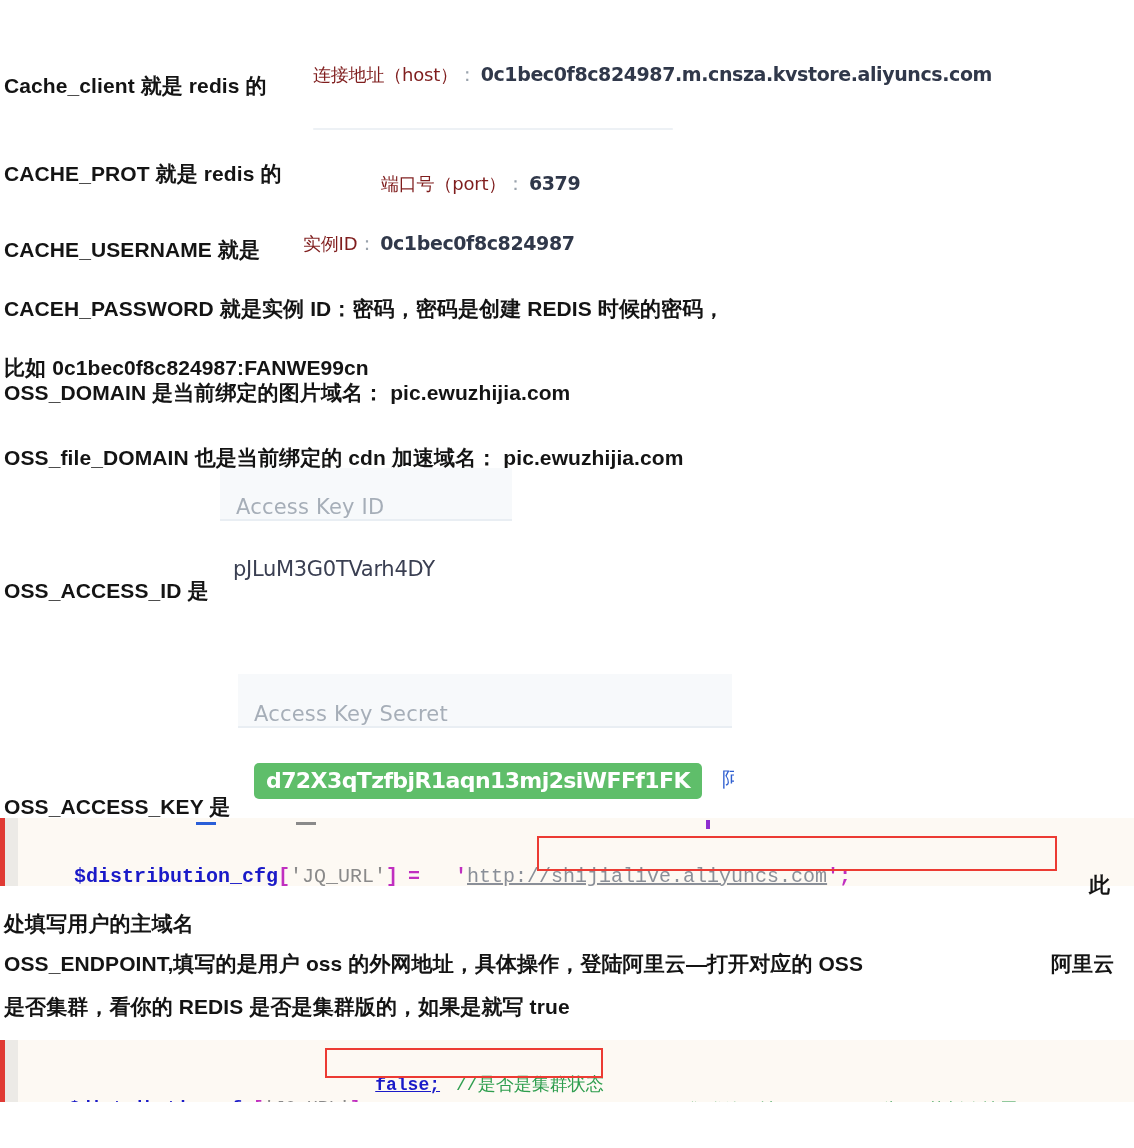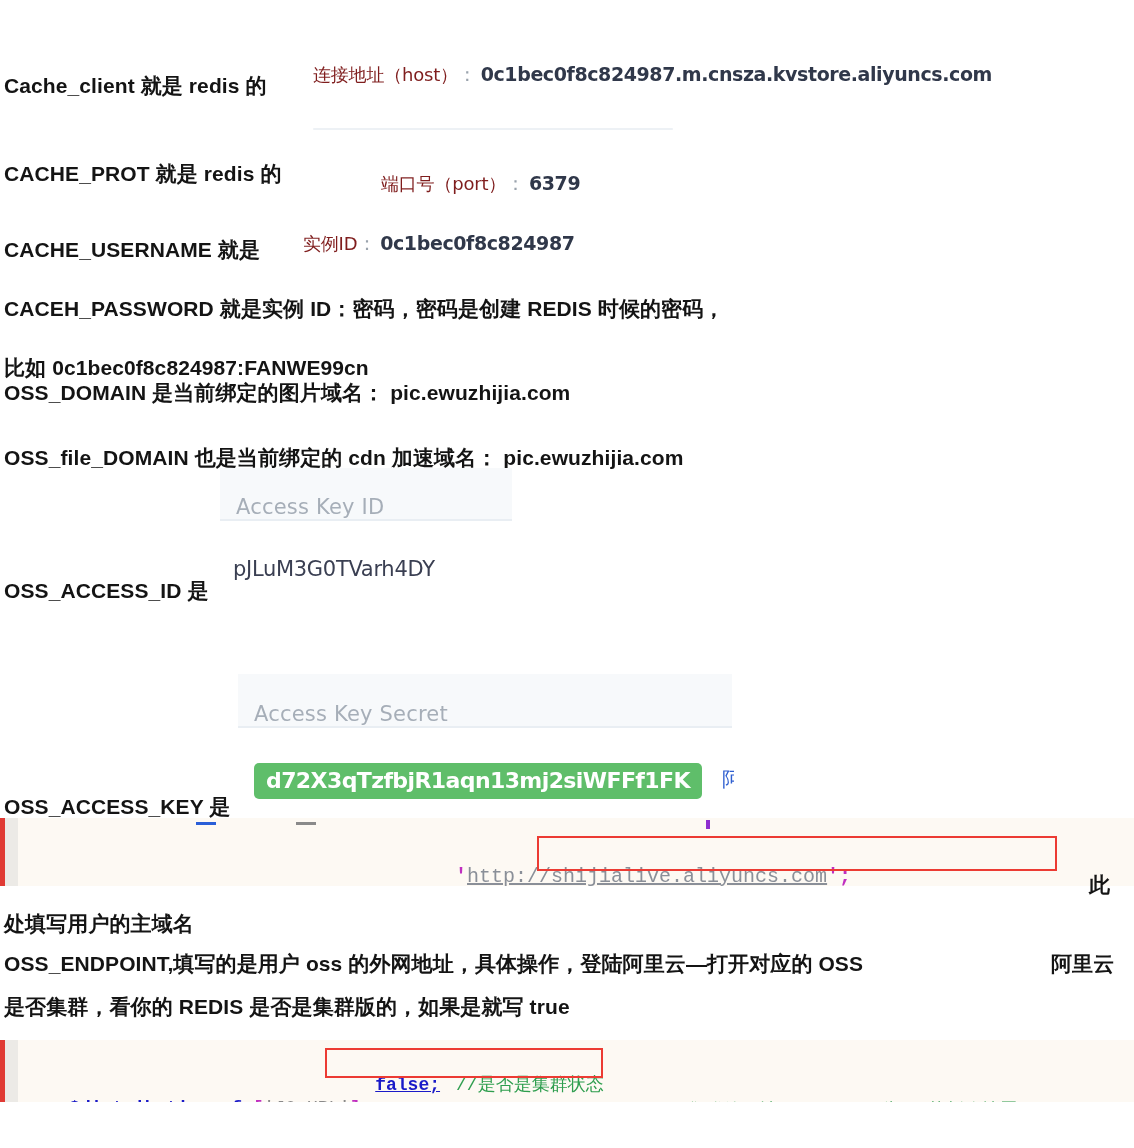--- a/index.html
+++ b/index.html
@@ -198,20 +198,23 @@
 
 <div class="abs doc-line" style="left:4px; top:793px;">OSS_ACCESS_KEY 是</div>
 
 <div class="code-strip" style="left:0px; top:818px; width:1134px; height:68px;">
   <div class="gutter-red"></div>
   <div class="gutter-grey"></div>
 
   <div class="blue-tick" style="left:196px; top:4px; width:20px;"></div>
   <div class="blue-tick" style="left:296px; top:4px; width:20px; background:#8a8a8a;"></div>
 
+  <div class="code-row" style="left:26px; top:24px; font-size:20px;">
+    <span class="tk-var">$distribution_cfg</span><span class="tk-brk">[</span><span class="tk-key">'JQ_URL'</span><span class="tk-brk">]</span><span class="tk-eq" style="margin-left:10px;">=</span>
+  </div>
 
   <div class="code-row" style="left:407px; top:24px; font-size:20px;">
     <span class="tk-quote">'</span><span class="tk-str">http://shijialive.aliyuncs.com</span><span class="tk-quote">'</span><span class="tk-semi">;</span>
   </div>
 
   <div class="purple-dot" style="left:706px; top:2px;"></div>
 </div>
 
 <div class="redbox" style="left:537px; top:836px; width:520px; height:35px;"></div>
 

